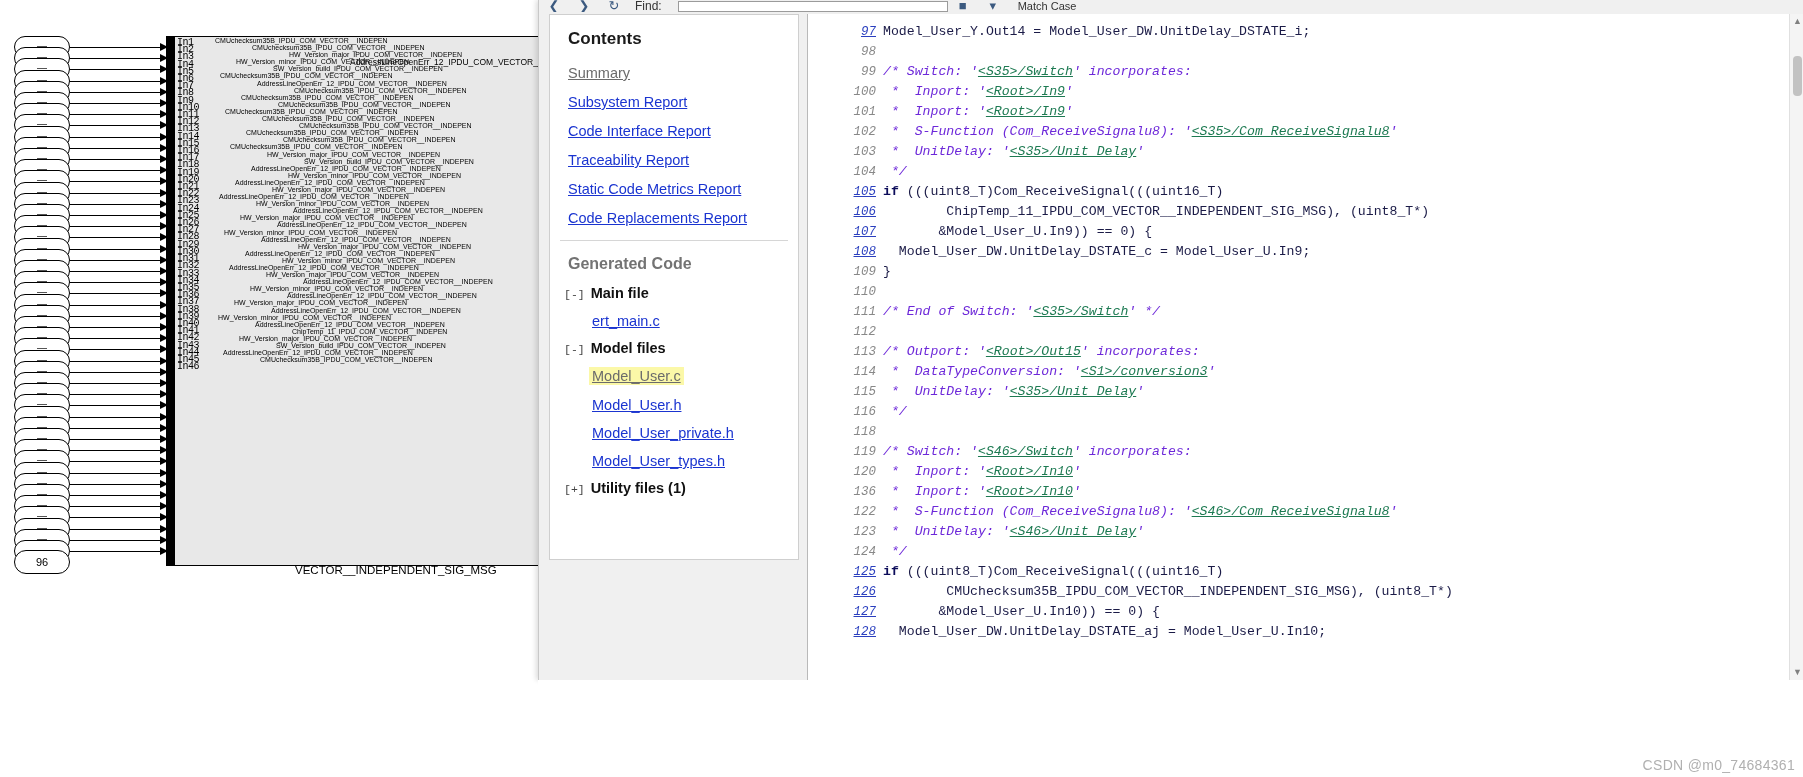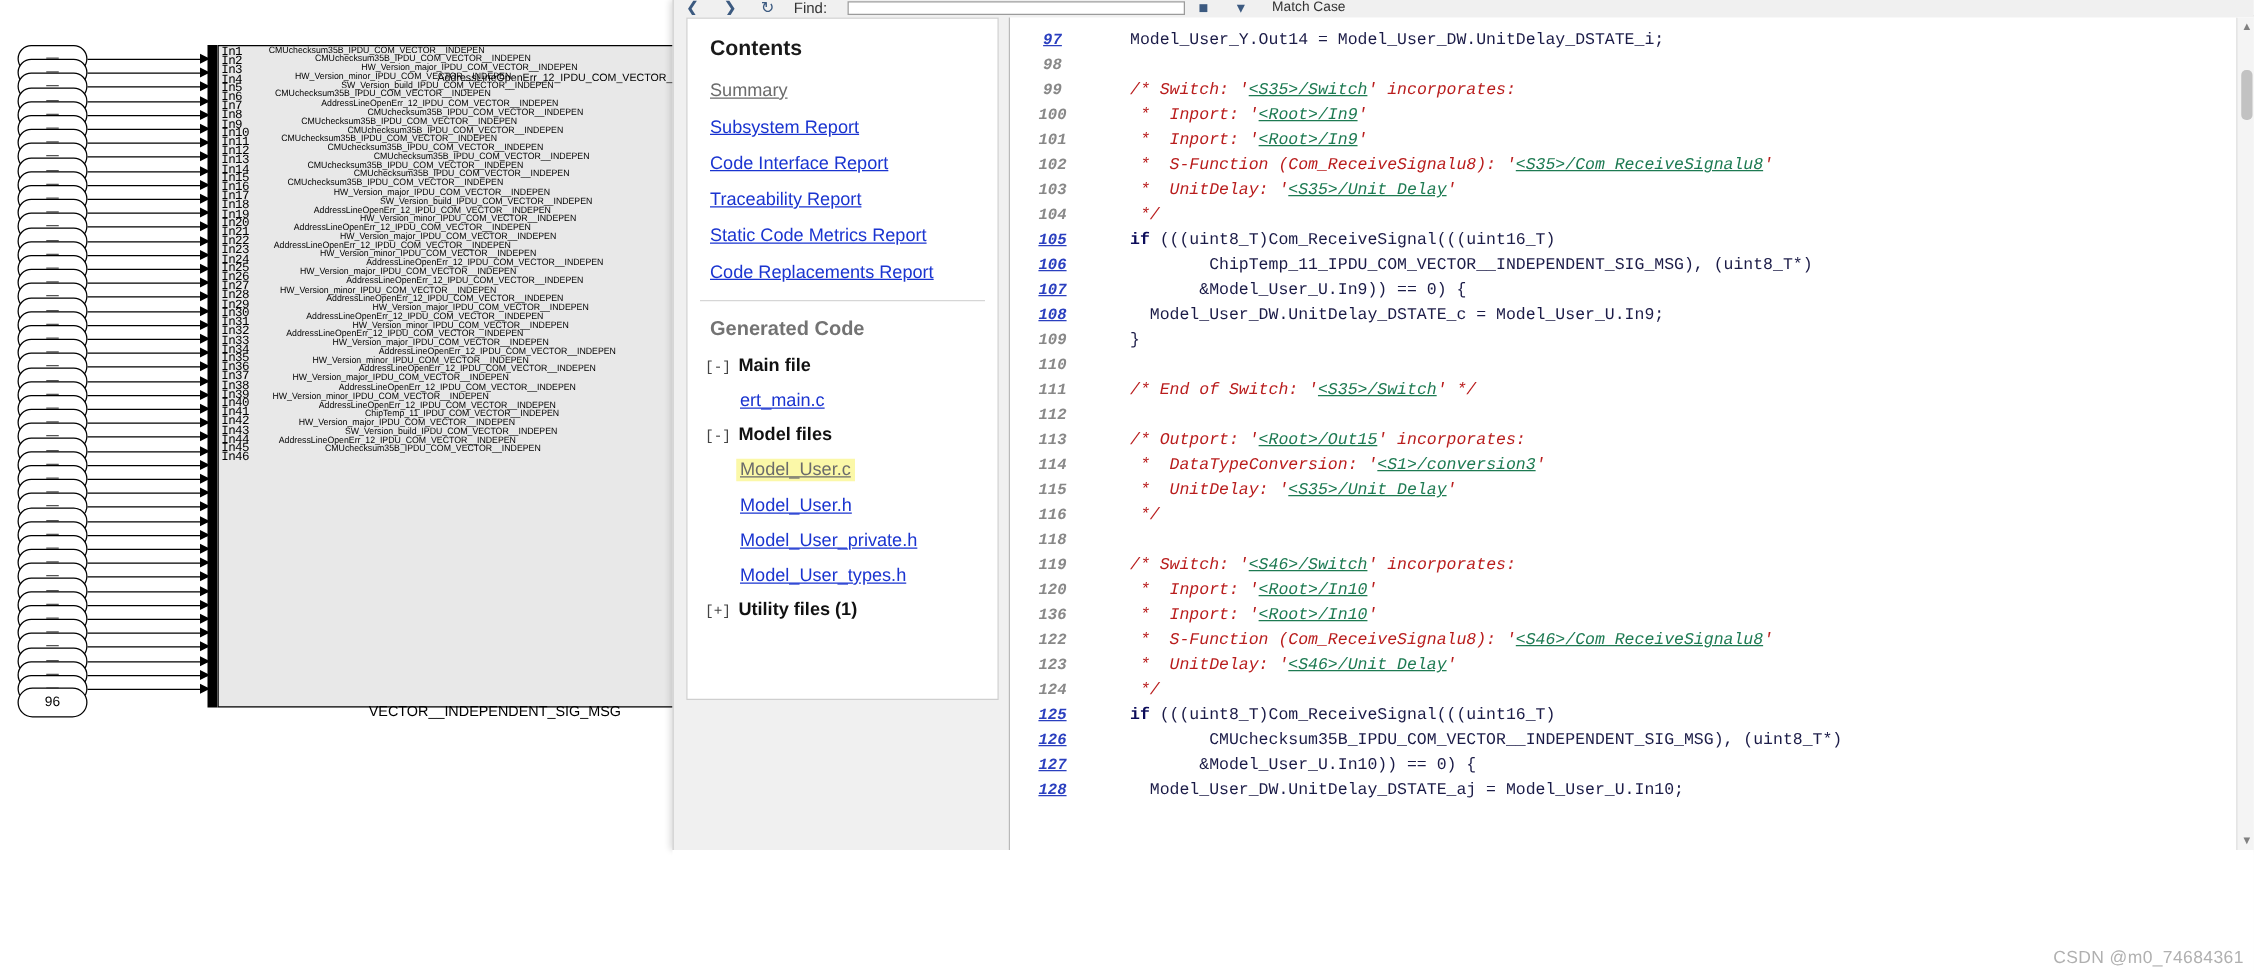--- a/index.html
+++ b/index.html
@@ -157,26 +157,26 @@
   .scroll-arrow{
     position:absolute;right:1px;width:11px;height:11px;
     color:#808080;font-size:9px;text-align:center;line-height:11px;
   }
   .code-lines{
     position:absolute;left:0;top:8px;width:100%;
     font-family:"Liberation Mono", monospace;font-size:13.2px;line-height:20px;
   }
   .code-row{display:flex;height:20px;align-items:center;white-space:pre;}
   .ln{
-    width:68px;text-align:center;padding-right:28px;flex:none;
-    color:#888;font-size:12.5px;font-style:italic;font-weight:bold;
+    width:68px;text-align:right;padding-right:7px;flex:none;
+    color:#888;font-size:12.5px;font-style:italic;
   }
   .ln.linked{color:#2a3fbf;text-decoration:underline;font-style:italic;}
   .src{color:#1b1b47;}
-  .cmt{color:#b91c1c;font-style:italic;text-align:center;}
+  .cmt{color:#6d28d9;font-style:italic;text-align:center;}
   .cmt a, .lnk{color:#1d7a52;text-decoration:underline;font-style:italic;}
   .kw{color:#0c0c5a;font-weight:bold;}
 
   
   #watermark{
     position:absolute;right:8px;bottom:4px;
     font-size:14px;color:#b0b0b0;font-family:"Liberation Sans", sans-serif;
     letter-spacing:0.3px;
   }
   

